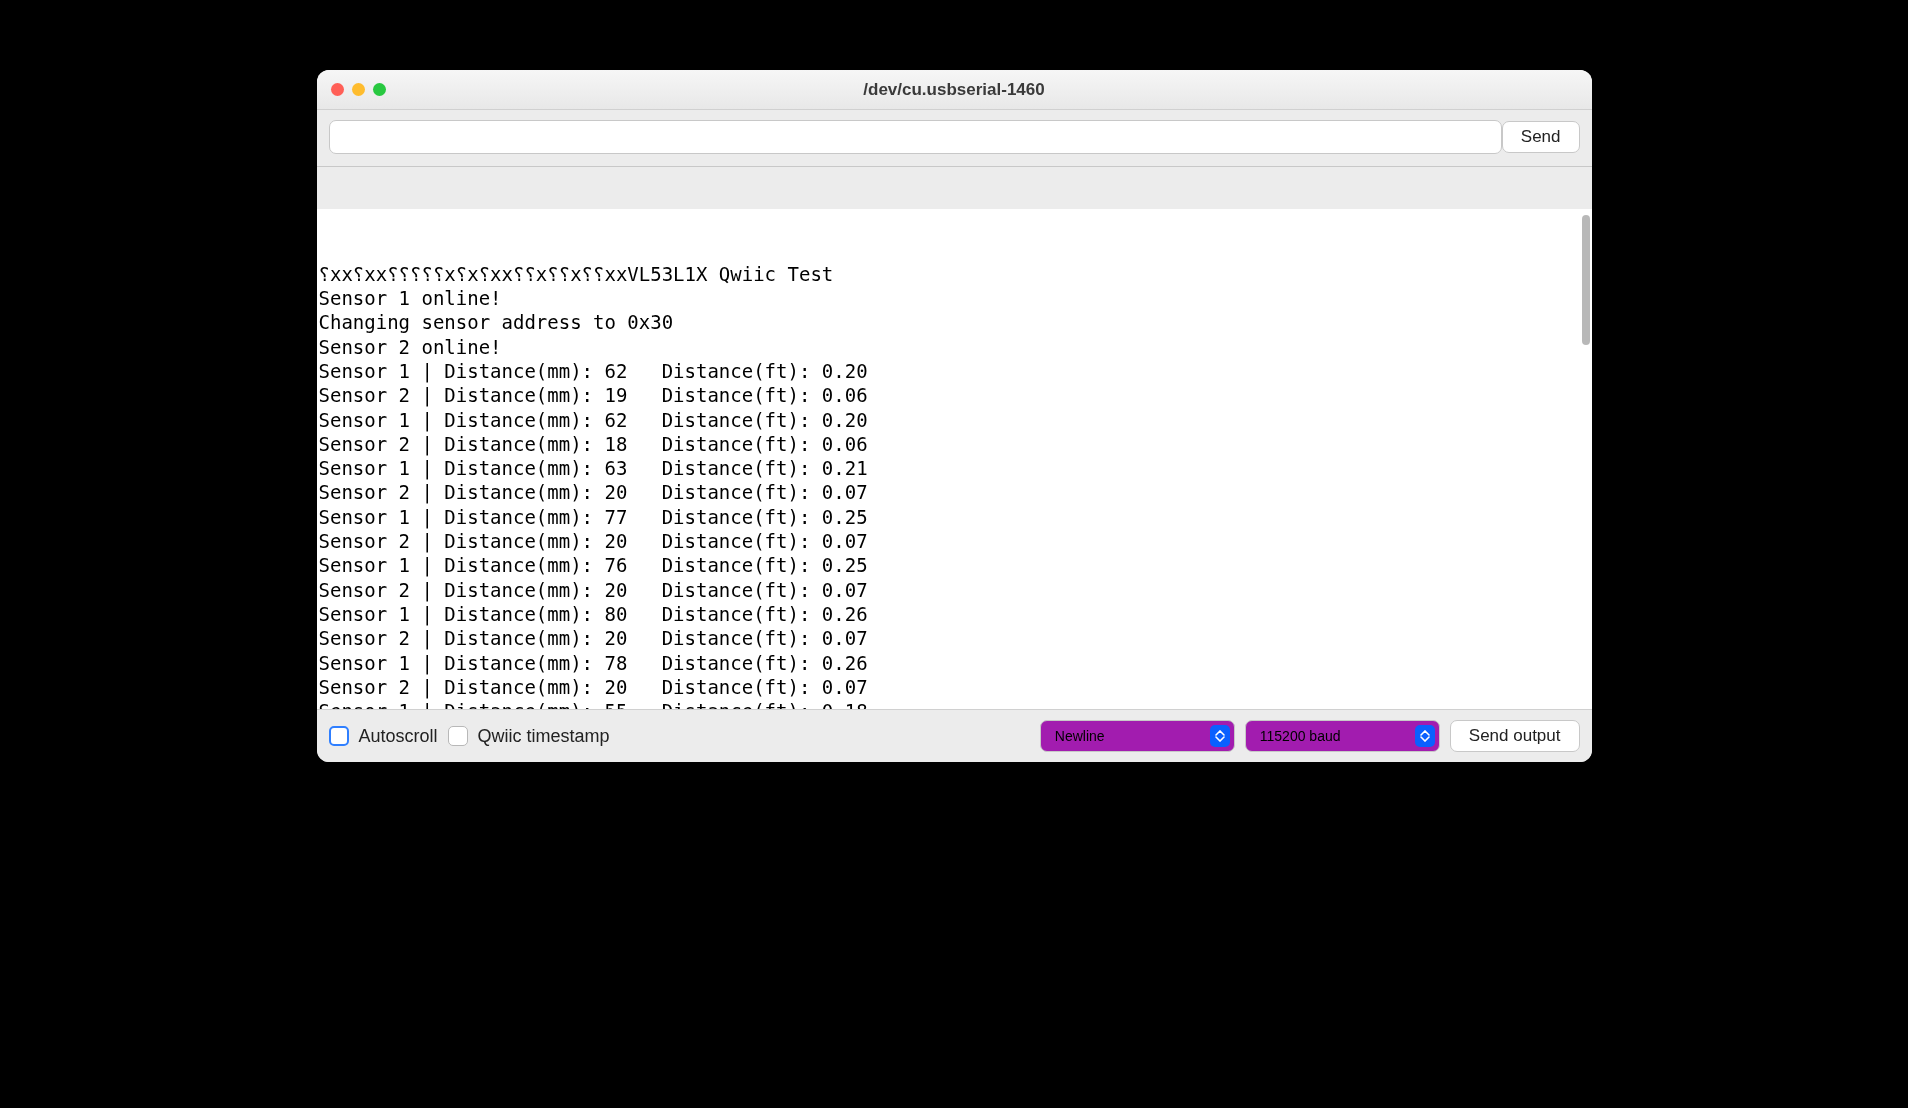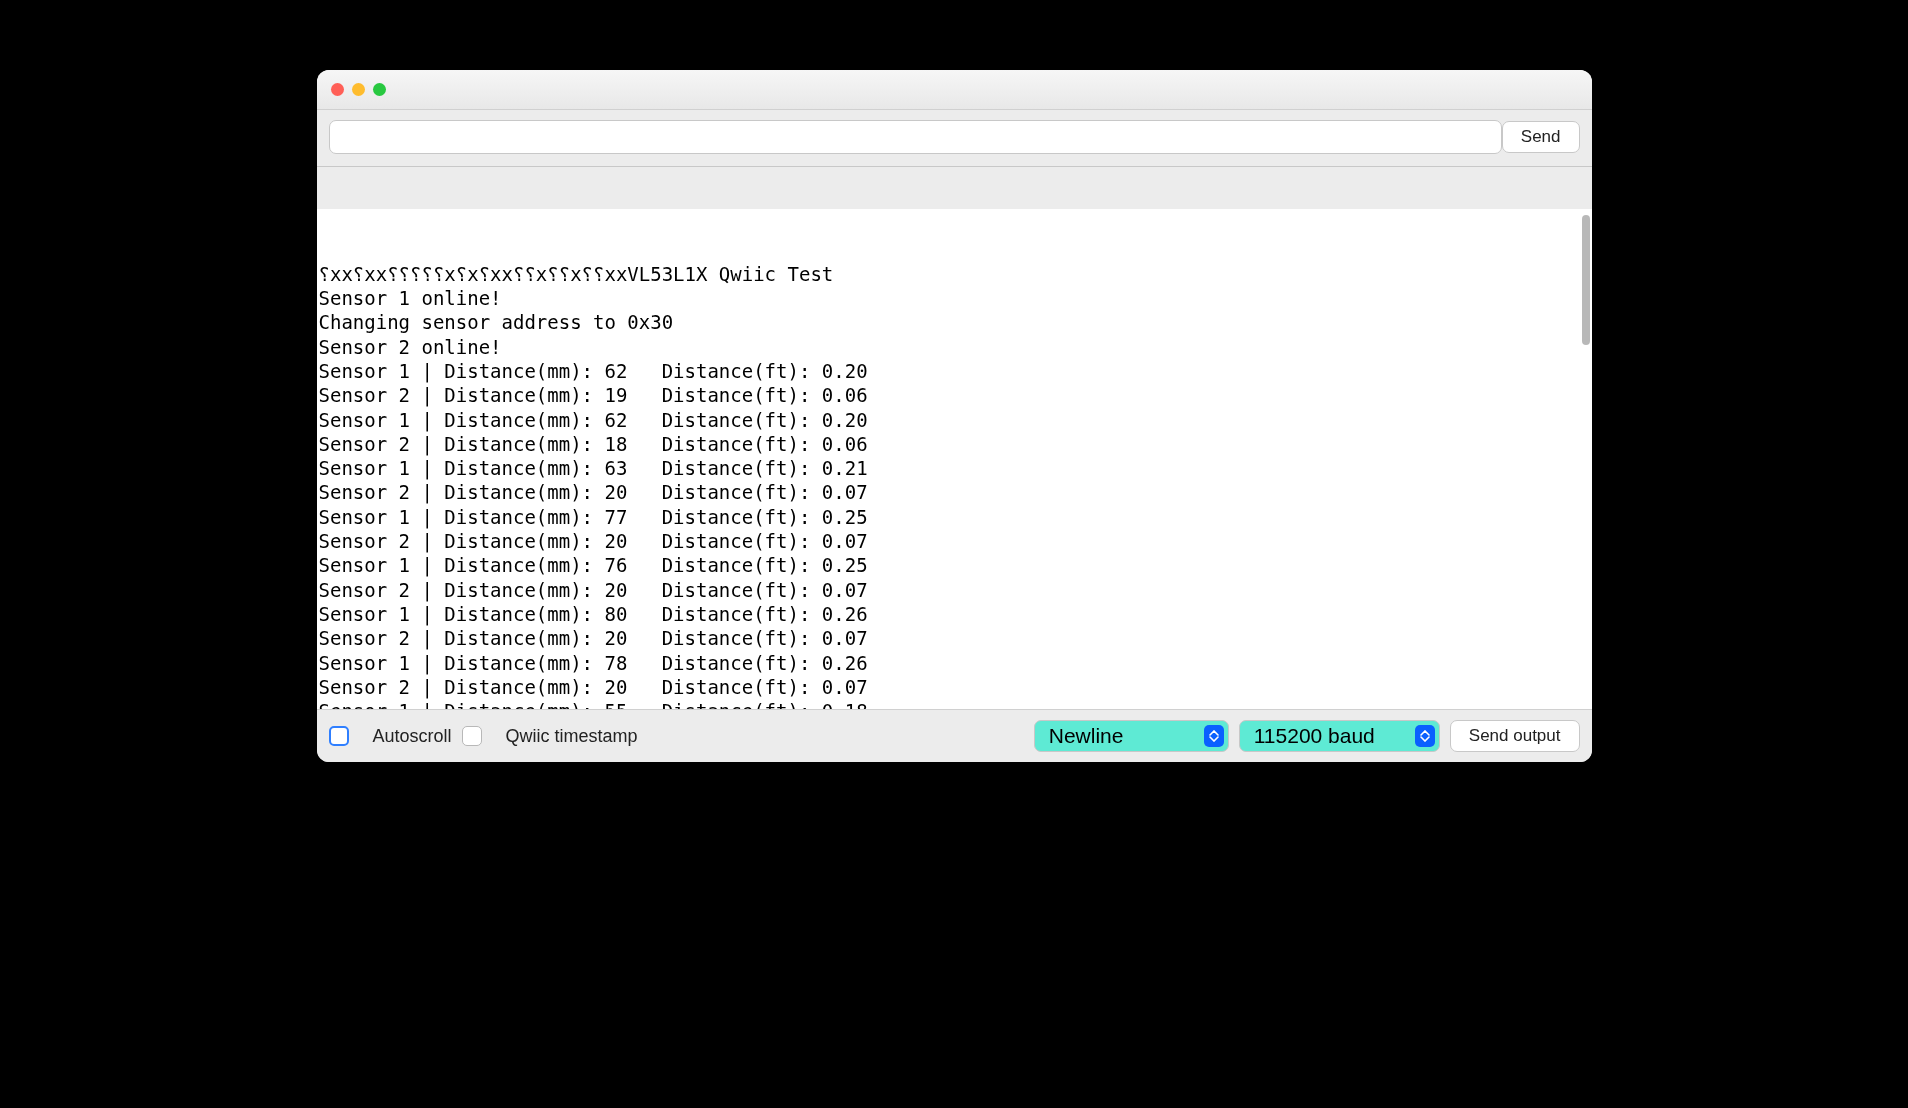--- a/index.html
+++ b/index.html
@@ -110,45 +110,45 @@
       padding: 10px 12px;
       display: flex;
       align-items: center;
       gap: 10px;
       background: #ececec;
       border-top: 1px solid #d0d0d0;
     }
     .checkbox {
       display: flex;
       align-items: center;
-      gap: 24px;
+      gap: 10px;
       font-size: 18px;
       color: #222;
       cursor: pointer;
     }
     .checkbox-box {
       width: 20px;
       height: 20px;
       border: 1.5px solid #b8b8b8;
       border-radius: 5px;
       background: #fff;
     }
     .checkbox-box.accent {
       border: 2px solid #2f7fff;
     }
     .spacer { flex: 1; }
     .select {
       height: 32px;
       border: 1px solid #c8c8c8;
       border-radius: 7px;
-      background: #5eead4;
+      background: #a21caf;
       display: flex;
       align-items: center;
       padding: 0 4px 0 14px;
-      font-size: 21px;
+      font-size: 14px;
       gap: 20px;
       cursor: pointer;
     }
     .select-wide { min-width: 195px; }
     .select-arrows {
       width: 20px;
       height: 22px;
       background: #0a60ff;
       border-radius: 5px;
       display: flex;
@@ -164,20 +164,21 @@
 <body>
 
 <div class="window">
 
   <div class="titlebar">
     <div class="traffic-lights">
       <div class="traffic-light tl-close"></div>
       <div class="traffic-light tl-min"></div>
       <div class="traffic-light tl-max"></div>
     </div>
+    <div class="title">/dev/cu.usbserial-1460</div>
   </div>
 
   <div class="toolbar">
     <input class="input-field" type="text" value="" style="">
     <button class="btn">
       <span>Send</span>
     </button>
   </div>
 
   <div class="console" id="console">

